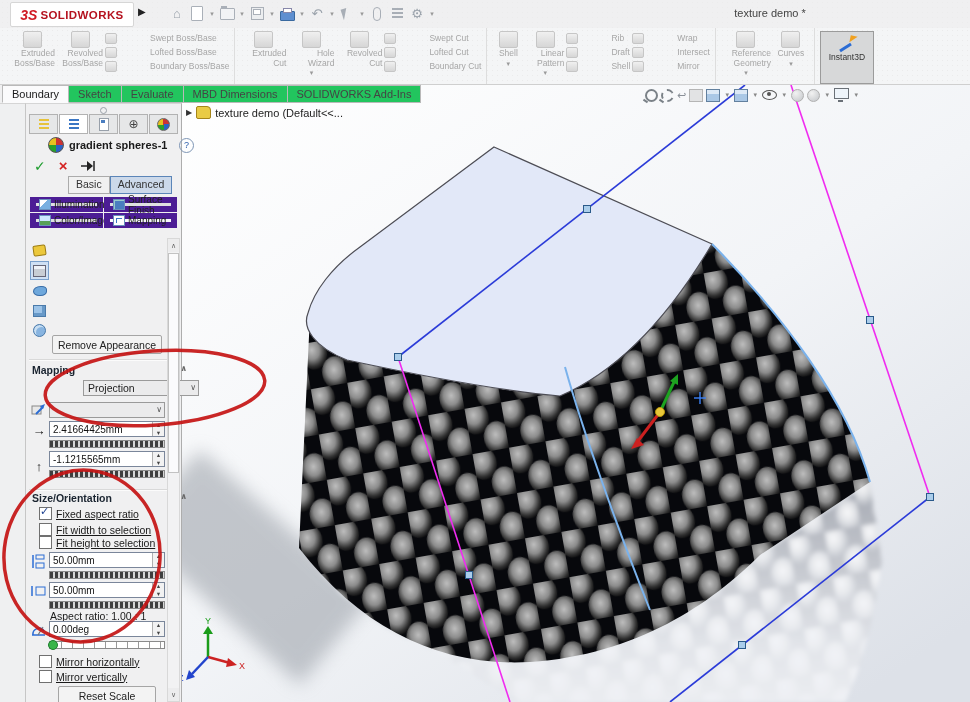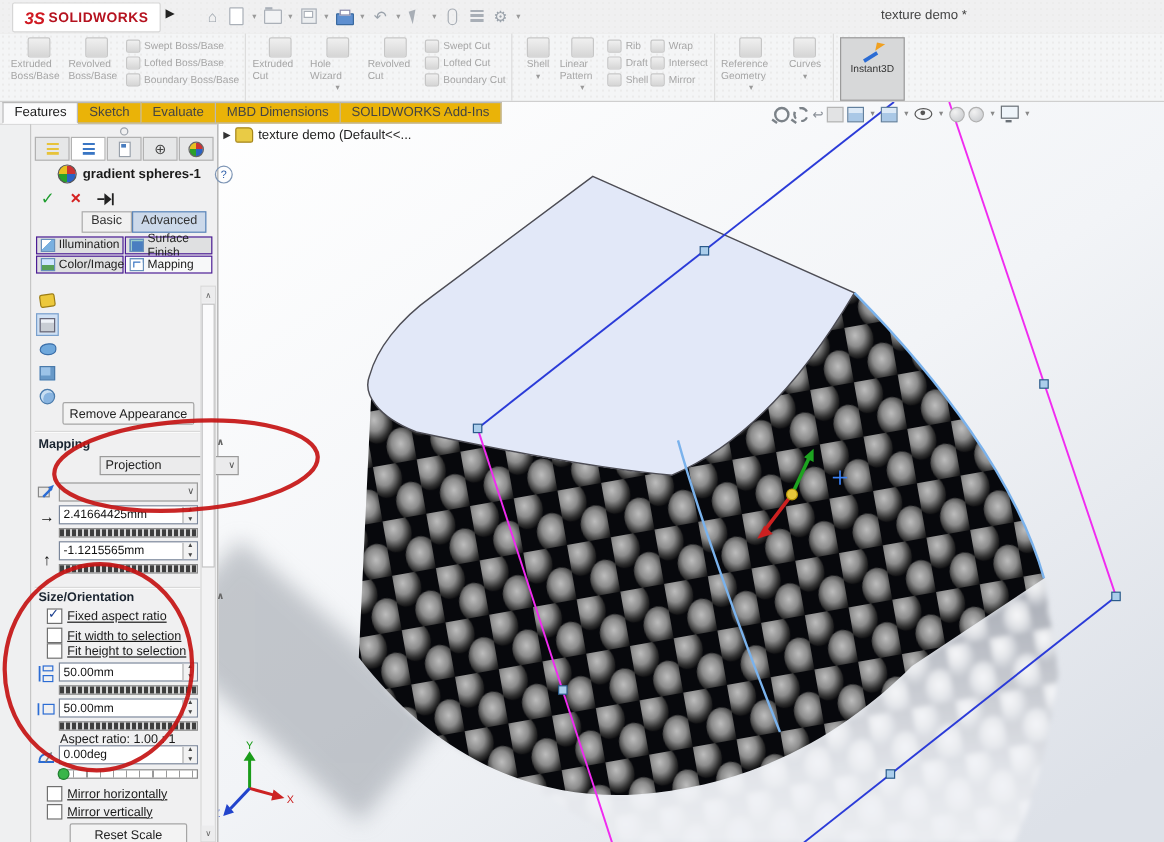--- a/index.html
+++ b/index.html
@@ -28,36 +28,36 @@
     border-bottom:11px solid transparent;transform:rotate(-18deg);}
   .mini-pill{width:6px;height:12px;border:1.5px solid #a8aeb6;border-radius:4px;}
   .mini-list{width:11px;height:11px;background:repeating-linear-gradient(180deg,#a8aeb6 0 2px,transparent 2px 4px);}
   #win-title{position:absolute;left:690px;top:7px;width:160px;text-align:center;font-size:11px;color:#444;}
   
   #ribbon{position:absolute;left:0;top:28px;width:970px;height:57px;background:#f4f5f6;
     border-bottom:1px solid #cfcfcf;display:flex;align-items:stretch;padding-left:4px;box-sizing:border-box;
     background-image:radial-gradient(#ebebeb 0.8px,transparent 0.8px);background-size:5px 5px;}
   .rgroup{display:flex;align-items:flex-start;padding:3px 5px 0 5px;border-right:1px solid #ddd;gap:2px;}
   .rbig{width:46px;display:flex;flex-direction:column;align-items:center;gap:1px;cursor:default;}
-  .rlbl{font-size:8.5px;line-height:1.12;text-align:left;color:#a6a6a6;}
+  .rlbl{font-size:8.5px;line-height:1.12;text-align:right;color:#a6a6a6;}
   .rbig.on .rlbl{color:#333;}
   .ghost{width:17px;height:15px;background:linear-gradient(#f0f0f0,#d6d6d6);border:1px solid #c6c6c6;border-radius:2px;}
   .ghost.sm{width:10px;height:9px;flex:none;}
   .rstack{display:flex;flex-direction:column;gap:3px;padding-top:2px;}
   .rsmall{display:flex;align-items:center;gap:3px;}
-  .rsmall .rlbl{text-align:left;white-space:nowrap;}
+  .rsmall .rlbl{text-align:left;white-space:nowrap;margin-left:30px;}
   .rcaret{font-size:7px;color:#9a9a9a;}
   #instant3d{background:#d7d8d9;border:1px solid #9b9b9b;width:52px;padding-top:4px;height:47px;}
   .i3d-icon{width:20px;height:16px;position:relative;}
   .i3d-icon::before{content:"";position:absolute;left:2px;top:10px;width:13px;height:3px;background:#2b6cd4;transform:rotate(-32deg);}
   .i3d-icon::after{content:"";position:absolute;right:0;top:0;width:0;height:0;
     border-left:7px solid #f0a020;border-bottom:7px solid transparent;transform:rotate(12deg);}
   
   #cmdtabs{position:absolute;left:2px;top:85px;height:18px;display:flex;z-index:5;}
-  .ctab{padding:2px 9px 0 9px;font-size:11px;background:#eab308;border:1px solid #b9b9b9;border-left:none;color:#444;}
+  .ctab{padding:2px 9px 0 9px;font-size:11px;background:#22c55e;border:1px solid #b9b9b9;border-left:none;color:#444;}
   .ctab:first-child{border-left:1px solid #b9b9b9;}
   .ctab.active{background:#fbfbfc;color:#1a1a1a;border-bottom-color:#fbfbfc;}
   
   #leftstrip{position:absolute;left:0;top:103px;width:25px;height:599px;background:#eff0f1;border-top:1px solid #d5d5d5;}
   #panel{position:absolute;left:25px;top:103px;width:157px;height:599px;background:#f0f0f1;
     border-left:1px solid #c6c6c6;border-right:1px solid #adadad;border-top:1px solid #d5d5d5;box-sizing:border-box;font-size:10.5px;}
   .prow{position:absolute;left:0;width:155px;}
   #pm-grip{top:0px;height:9px;text-align:center;}
   #pm-grip span{display:inline-block;width:5px;height:5px;border:1px solid #9aa0a8;border-radius:50%;margin-top:1px;}
   #pm-tabs{top:10px;left:3px;display:flex;gap:1px;}
@@ -76,21 +76,21 @@
   #pm-title{font-weight:bold;font-size:11px;color:#1a1a1a;flex:1;}
   #pm-help{width:13px;height:13px;border:1px solid #7d95b5;border-radius:50%;color:#2a5ca8;font-size:9px;
     display:flex;align-items:center;justify-content:center;}
   #pm-actions{top:53px;left:8px;display:flex;align-items:center;gap:13px;}
   .ok{color:#1f9d2f;font-weight:bold;font-size:14px;}
   .cancel{color:#d42222;font-weight:bold;font-size:15px;}
   #mode-toggle{top:72px;left:42px;display:flex;}
   .mbtn{height:15px;padding:1px 7px 0 7px;font-size:10.5px;background:#f1f1f1;border:1px solid #ababab;color:#333;}
   .mbtn.active{background:#ccd9ea;border-color:#5b85b8;}
   #subtabs{top:93px;left:4px;display:grid;grid-template-columns:73px 73px;grid-auto-rows:15px;gap:1px;width:148px;}
-  .stab{background:#dfe0e1;border:1px solid #4c1d95;display:flex;align-items:center;gap:3px;padding-left:3px;font-size:10px;color:#222;}
+  .stab{background:#dfe0e1;border:6px solid #4c1d95;display:flex;align-items:center;gap:3px;padding-left:3px;font-size:10px;color:#222;}
   .stab.active{background:#f7f8f9;}
   .sic{width:10px;height:9px;flex:none;border:1px solid #6890bb;background:#a9c9e8;}
   .sic.ill{background:linear-gradient(135deg,#fff 40%,#79b0e0 40%);}
   .sic.sf{background:#4a7ec0;box-shadow:inset 1px 1px #9cc;}
   .sic.ci{background:linear-gradient(180deg,#cfe6ff 55%,#58a058 55%);}
   .sic.map{background:#fff;box-shadow:inset 0 0 0 2px #fff, inset 3px 3px #3a76c4;}
   
   #selfilters{top:137px;left:4px;display:flex;flex-direction:column;gap:1px;}
   .fcell{width:17px;height:17px;display:flex;align-items:center;justify-content:center;border:1px solid transparent;}
   .fcell.pressed{background:#cfe0f4;border-color:#7aa0cc;}
@@ -316,21 +316,21 @@
     </div>
     <div class="rgroup" style="border-right:none">
       <div class="rbig on" id="instant3d">
         <span class="i3d-icon"></span>
         <span class="rlbl">Instant3D</span>
       </div>
     </div>
   </div>
 
   <div id="cmdtabs">
-    <div class="ctab active">Features</div>
+    <div class="ctab active">Boundary</div>
     <div class="ctab">Sketch</div>
     <div class="ctab">Evaluate</div>
     <div class="ctab">MBD Dimensions</div>
     <div class="ctab">SOLIDWORKS Add-Ins</div>
   </div>
 
   <svg id="viewport-svg" width="788" height="617" viewBox="0 0 788 617">
     <defs>
       <linearGradient id="vpbg" x1="0" y1="0" x2="0.85" y2="1">
         <stop offset="0" stop-color="#ffffff"></stop>

